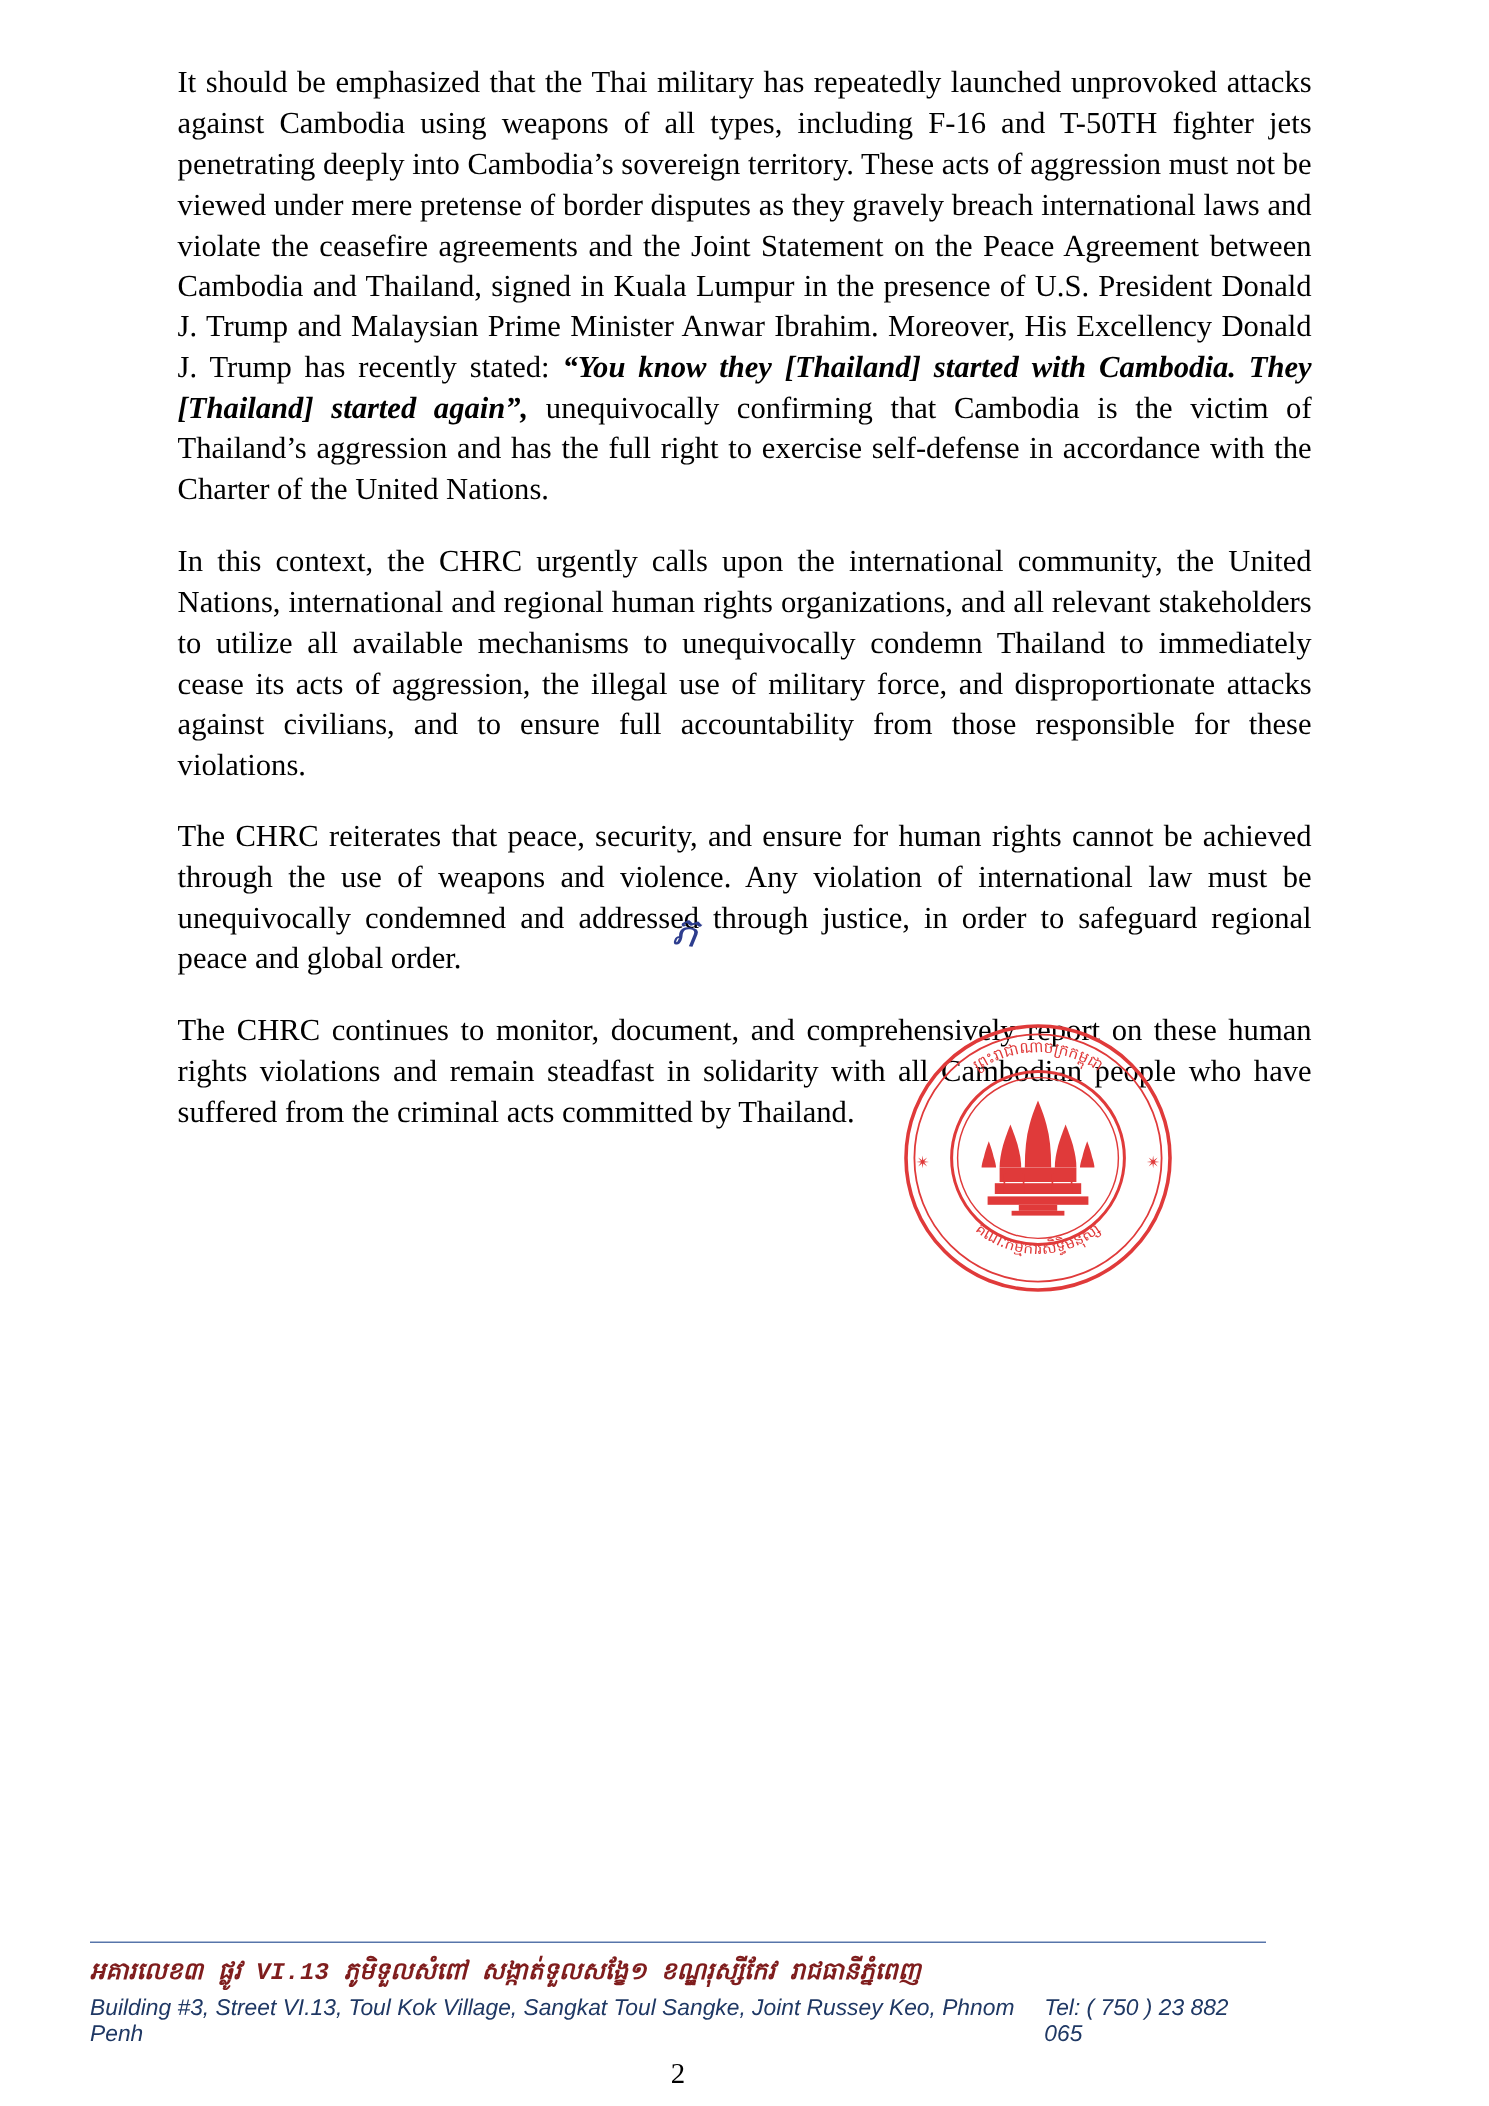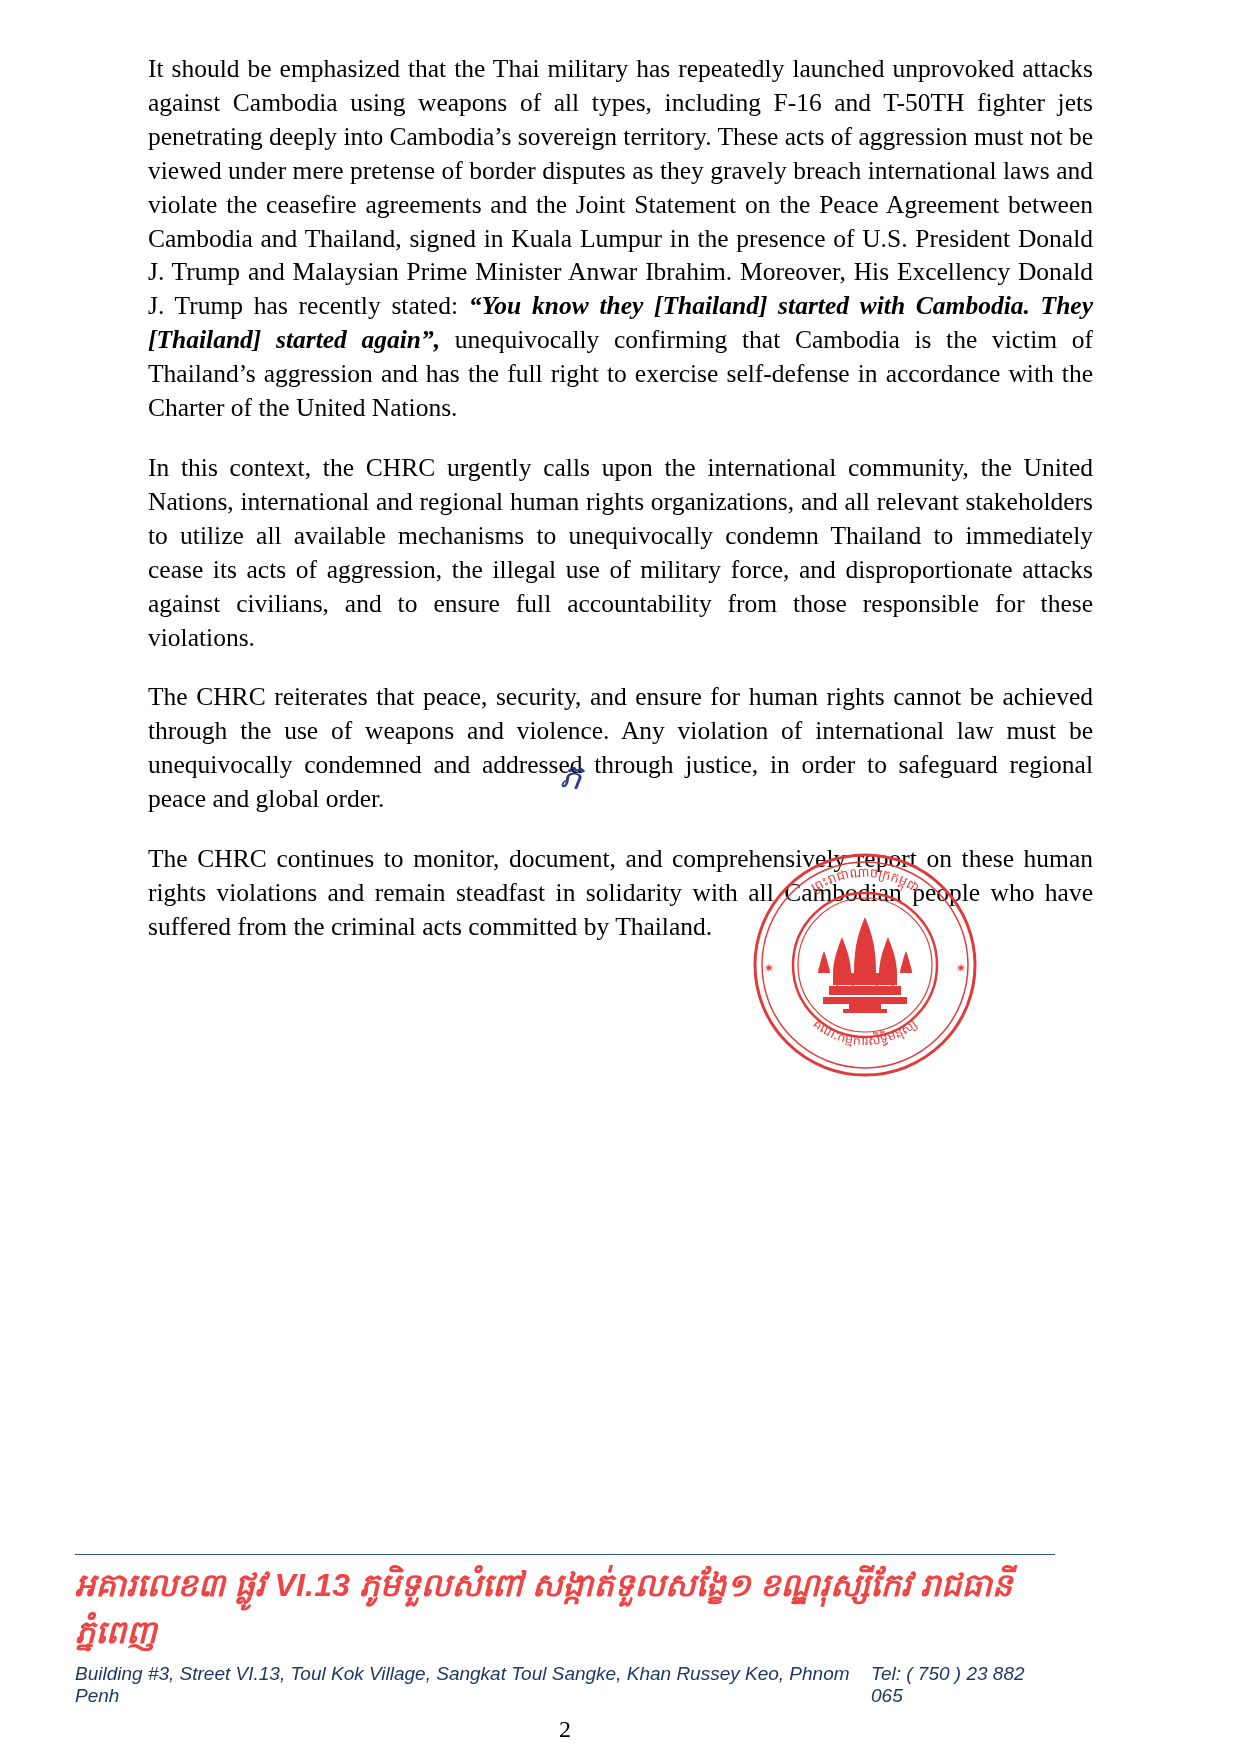--- a/index.html
+++ b/index.html
@@ -68,25 +68,25 @@
     left: 75px;
     right: 75px;
     bottom: 48px;
   }
   .footer-rule {
     border: none;
     border-top: 1.5px solid #2f5496;
     margin: 0 0 10px 0;
   }
   .footer-kh {
-    font-family: Liberation Sans, sans-serif;
+    font-family: Liberation Mono, monospace;
     font-style: italic;
     font-weight: bold;
-    font-size: 32px;
-    color: #ef4444;
+    font-size: 20px;
+    color: #7f1d1d;
     letter-spacing: 0.2px;
     margin-bottom: 4px;
   }
   .footer-row {
     display: flex;
     justify-content: space-between;
     align-items: baseline;
     font-family: "Liberation Sans", sans-serif;
     font-style: italic;
     font-size: 19px;
@@ -169,20 +169,20 @@
         <line x1="132" y1="133" x2="132" y2="150"></line>
         <line x1="148" y1="133" x2="148" y2="150"></line>
       </g>
     </svg>
   </div>
 
   <div class="footer">
     <hr class="footer-rule">
     <div class="footer-kh">អគារលេខ៣ ផ្លូវ VI.13 ភូមិទួលសំពៅ សង្កាត់ទួលសង្ខែ១ ខណ្ឌរុស្សីកែវ រាជធានីភ្នំពេញ</div>
     <div class="footer-row">
-      <span>Building #3, Street VI.13, Toul Kok Village, Sangkat Toul Sangke, Khan Russey Keo, Phnom Penh</span>
+      <span>Building #3, Street VI.13, Toul Kok Village, Sangkat Toul Sangke, Joint Russey Keo, Phnom Penh</span>
       <span>Tel: ( 750 ) 23 882 065</span>
     </div>
   </div>
 
   <div class="page-number">2</div>
 
 </div>
 
 </body></html>

